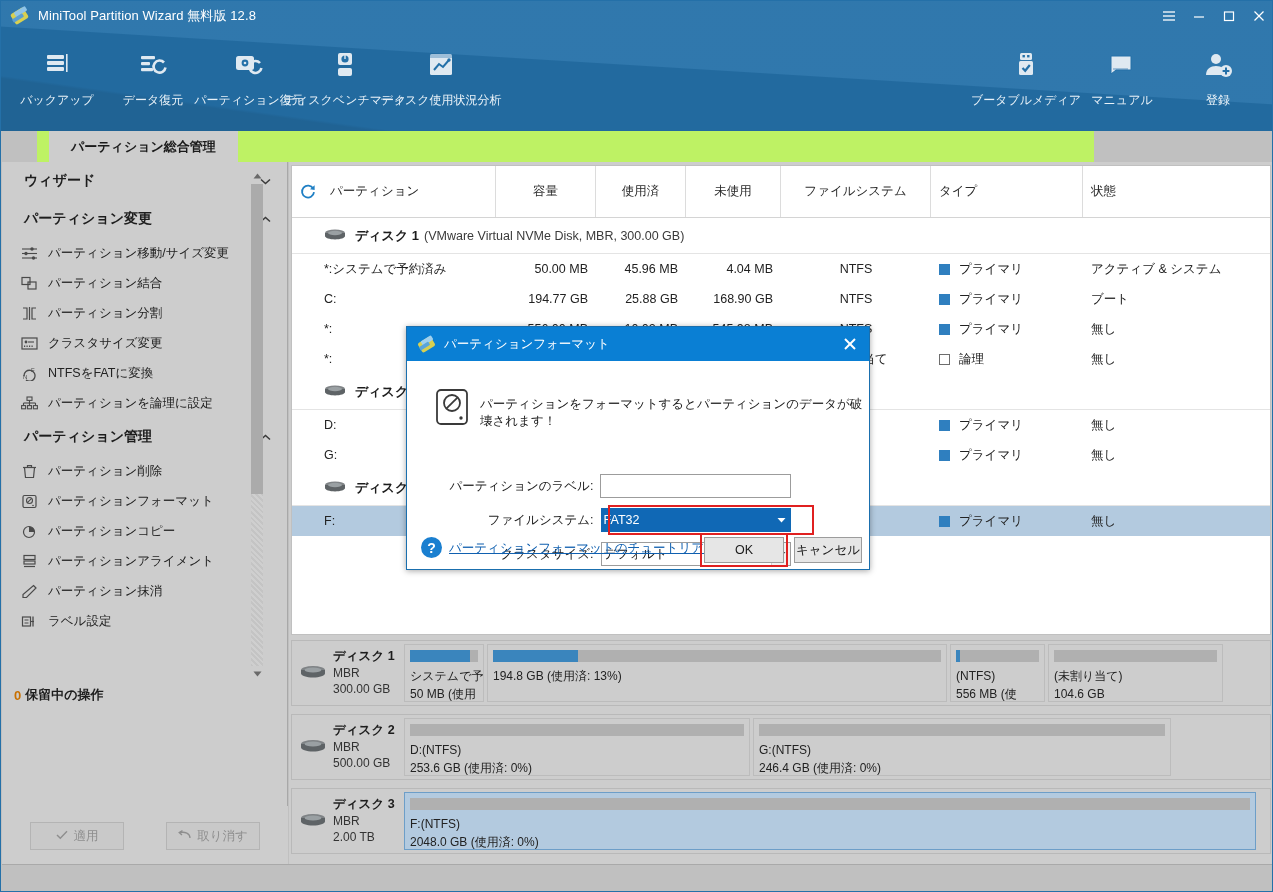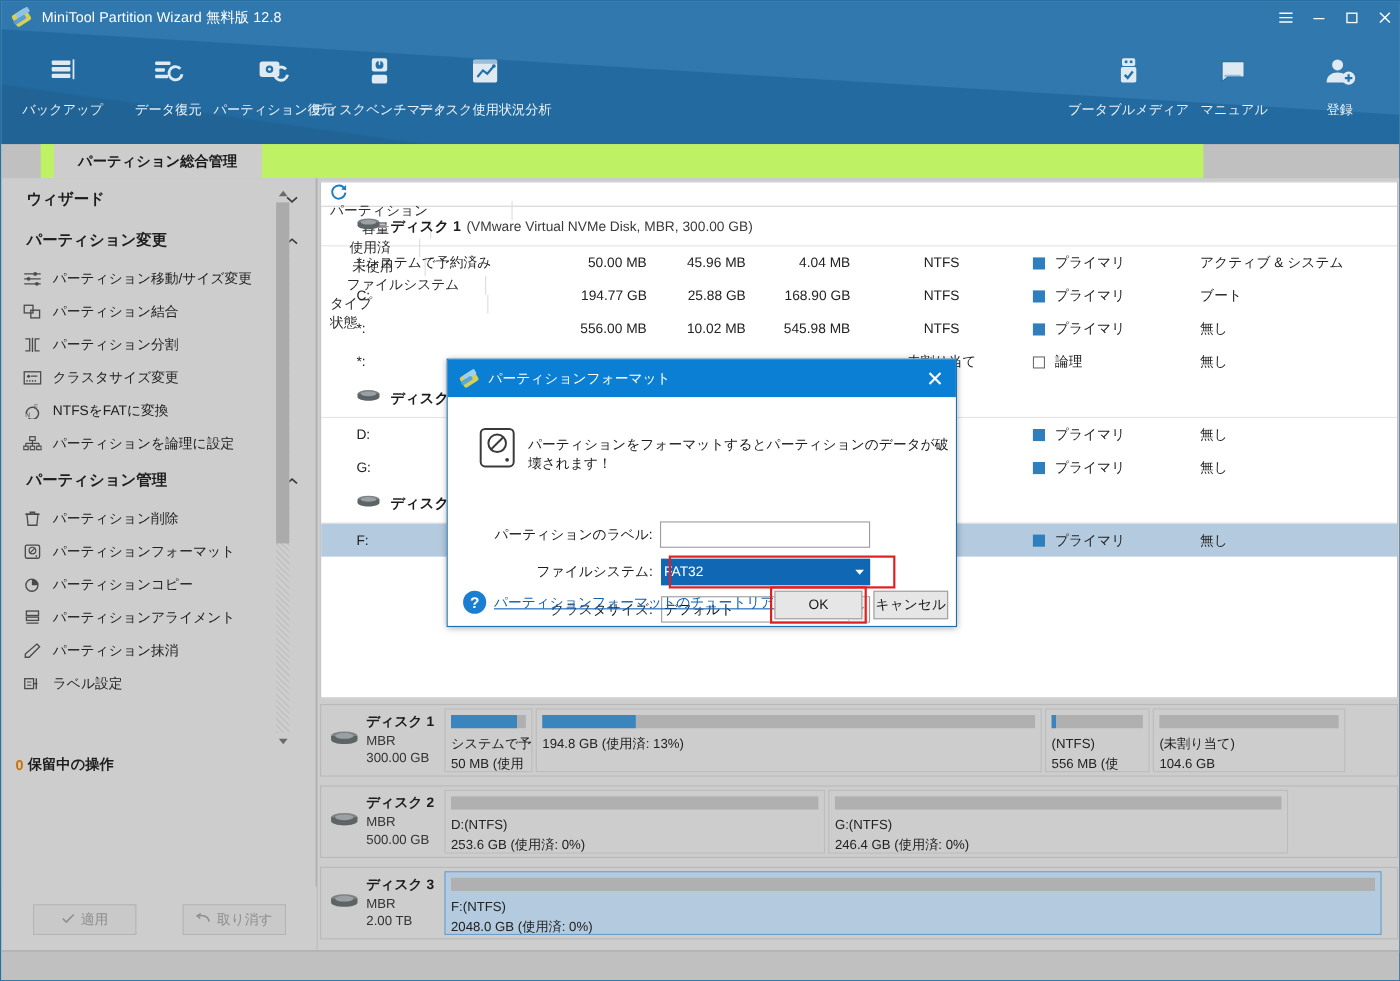--- a/index.html
+++ b/index.html
@@ -158,23 +158,22 @@
   
   .main {
     position: absolute; left: 288px; top: 161px; width: 984px; height: 704px;
     background: #cdcdcd;
   }
   .table-wrap {
     position: absolute; left: 2px; top: 3px; width: 980px; height: 470px;
     background: #ffffff; border: 1px solid #c0c0c0;
   }
   .thead {
-    display: flex; height: 22px; border-bottom: 1px solid #d4d4d4;
+    display: flex; height: 52px; border-bottom: 1px solid #d4d4d4;
     background: #ffffff;
-    flex-direction: column;
   }
   .th {
     display: flex; align-items: center; font-size: 12.5px; color: #2b2b2b;
     border-right: 1px solid #dcdcdc; padding: 0 8px; cursor: default;
   }
   .th.refresh { width: 30px; justify-content: center; border-right: none; padding: 0; }
   .th.c-part { width: 174px; }
   .th.c-cap   { width: 100px; justify-content: center; }
   .th.c-used  { width: 90px; justify-content: center; }
   .th.c-free  { width: 95px; justify-content: center; }

